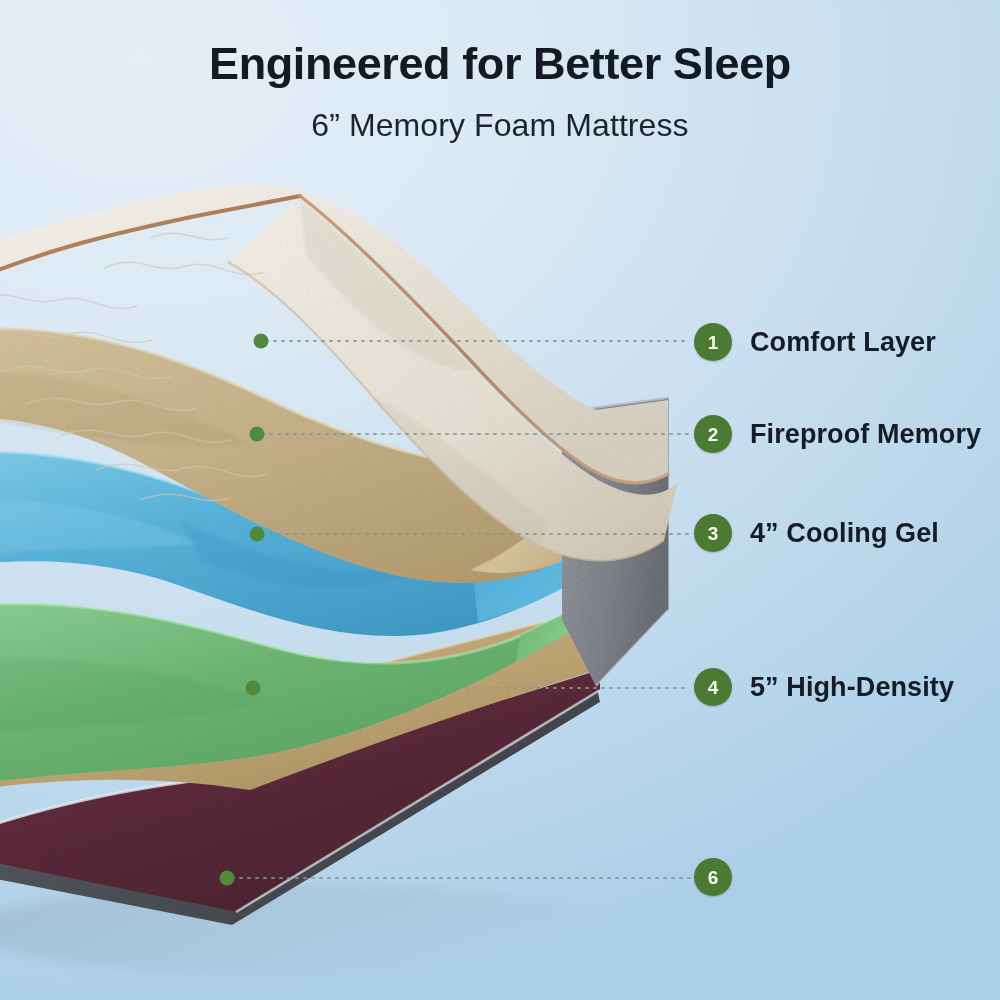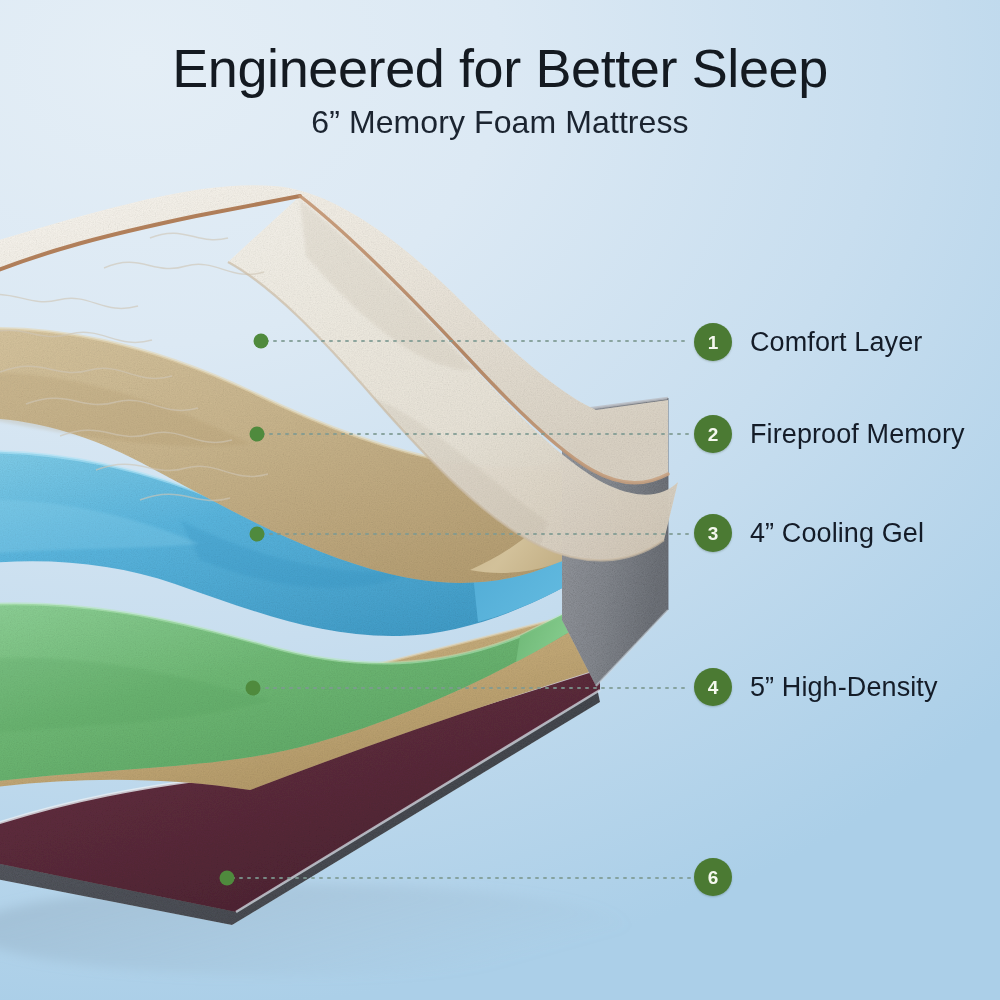--- a/index.html
+++ b/index.html
@@ -26,29 +26,29 @@
   
   .header {
     position: absolute;
     top: 40px;
     left: 0;
     width: 1000px;
     text-align: center;
     z-index: 40;
   }
   .title {
-    font-size: 54px;
-    font-weight: 400;
+    font-size: 45px;
+    font-weight: 700;
     letter-spacing: -0.4px;
     color: #141A21;
     line-height: 1.06;
     white-space: nowrap;
   }
   .subtitle {
-    margin-top: 8px;
+    margin-top: 20px;
     font-size: 32px;
     font-weight: 400;
     letter-spacing: 0.1px;
     color: #1B2430;
     line-height: 1.1;
     white-space: nowrap;
   }
 
   
   .art {
@@ -88,21 +88,21 @@
     display: flex;
     align-items: center;
     justify-content: center;
     line-height: 1;
     box-shadow: 0 1px 2px rgba(20,40,10,0.22);
   }
   .ctext {
     margin-left: 18px;
     color: #141C28;
     font-size: 27px;
-    font-weight: 400;
+    font-weight: 700;
     line-height: 1.30;
     letter-spacing: 0.1px;
     white-space: nowrap;
     padding-top: 2px;
   }
   .ctext .l2 { display: block; }
 
   .cl-1 { left: 694px; top: 323px; }
   .cl-2 { left: 694px; top: 415px; }
   .cl-3 { left: 694px; top: 514px; }

